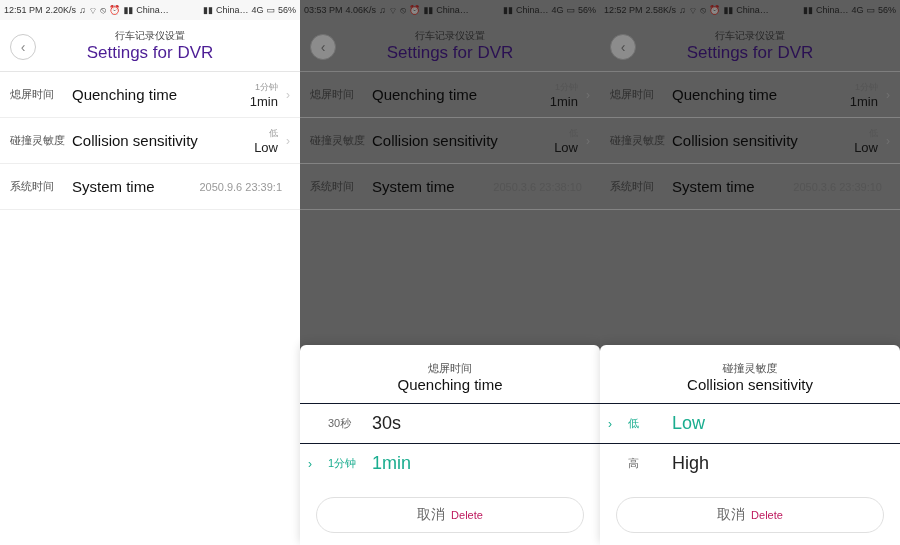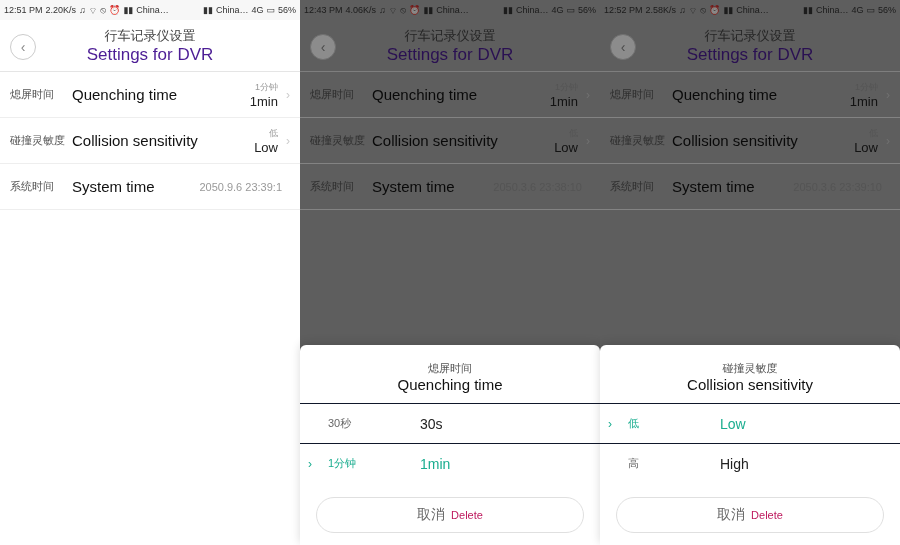--- a/index.html
+++ b/index.html
@@ -28,21 +28,21 @@
     height: 52px; display: flex; flex-direction: column;
     justify-content: center; align-items: center; position: relative;
     background: #fff; border-bottom: 1px solid #e5e5e5;
   }
   .back-btn {
     position: absolute; left: 10px; top: 14px; width: 26px; height: 26px;
     border: 1px solid #ccc; border-radius: 50%; display: flex;
     align-items: center; justify-content: center; color: #888;
     font-size: 14px; background: #fff;
   }
-  .header .cn { font-size: 13px; color: #444; }
+  .header .cn { font-size: 10px; color: #444; }
   .header .en { font-size: 17px; font-weight: 500; color: #4c1d95; }
   .content-area { background: #fff; height: 473px; }
   .row {
     display: flex; align-items: center; height: 46px;
     padding: 0 10px; border-bottom: 1px solid #eee;
     position: relative;
   }
   .row .label-cn { font-size: 11px; color: #555; width: 62px; }
   .row .label-en { font-size: 15px; color: #111; flex: 1; }
   .row .val-box { display: flex; flex-direction: column; align-items: flex-end; margin-right: 8px; }
@@ -61,21 +61,21 @@
   .sheet-title .en { font-size: 15px; color: #111; display: block; }
   .opt {
     display: flex; align-items: center; height: 40px;
     padding: 0 16px 0 28px; border-top: 1px solid #0f172a;
     position: relative;
   }
   .opt .mark { position: absolute; left: 8px; color: #1aad8f; font-size: 12px; display: none; }
   .opt.selected .mark { display: inline; }
   .opt.selected .ocn, .opt.selected .oen { color: #1aad8f; }
   .opt .ocn { font-size: 11px; color: #666; width: 44px; }
-  .opt .oen { font-size: 14px; color: #222; margin-left: 48px; }
+  .opt .oen { font-size: 18px; color: #222; }
   .delete-btn {
     margin: 14px 16px 0 16px; height: 36px; border: 1px solid #e0e0e0;
     border-radius: 18px; display: flex; align-items: center; justify-content: center;
     gap: 6px; background: #fff;
   }
   .delete-btn .dcn { font-size: 14px; color: #666; }
   .delete-btn .den { font-size: 11px; color: #be185d; }
 </style>
 </head>
 <body>
@@ -131,21 +131,21 @@
         <span class="label-en">System time</span>
         <span class="val-box">
           <span class="val-en">2050.9.6 23:39:1</span>
         </span>
       </div>
     </div>
   </div>
 <div class="panel dimmed">
     <div class="statusbar">
       <div class="left">
-        <span>12:43 PM</span>
+        <span>03:53 PM</span>
         <span>4.06K/s</span>
         <span class="sb-icon">♫</span>
         <span class="sb-icon">⌔</span>
         <span class="sb-icon">⦸</span>
         <span class="sb-icon">⏰</span>
         <span class="sb-icon">▮▮</span>
         <span>China…</span>
       </div>
       <div class="right">
         <span class="sb-icon">▮▮</span>

